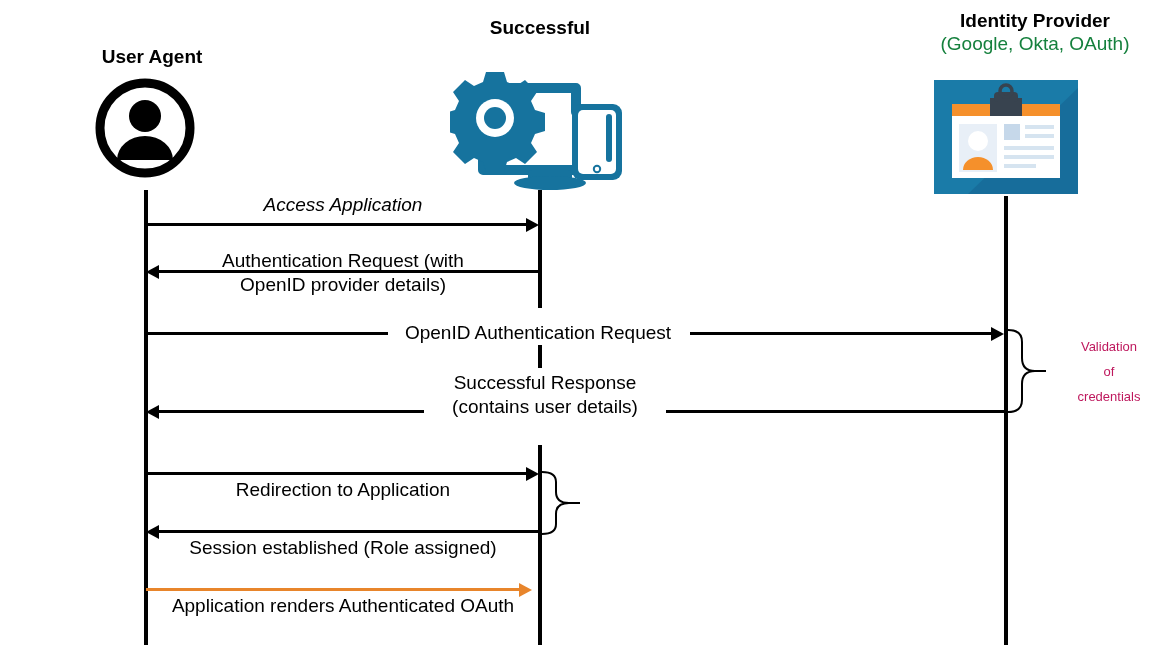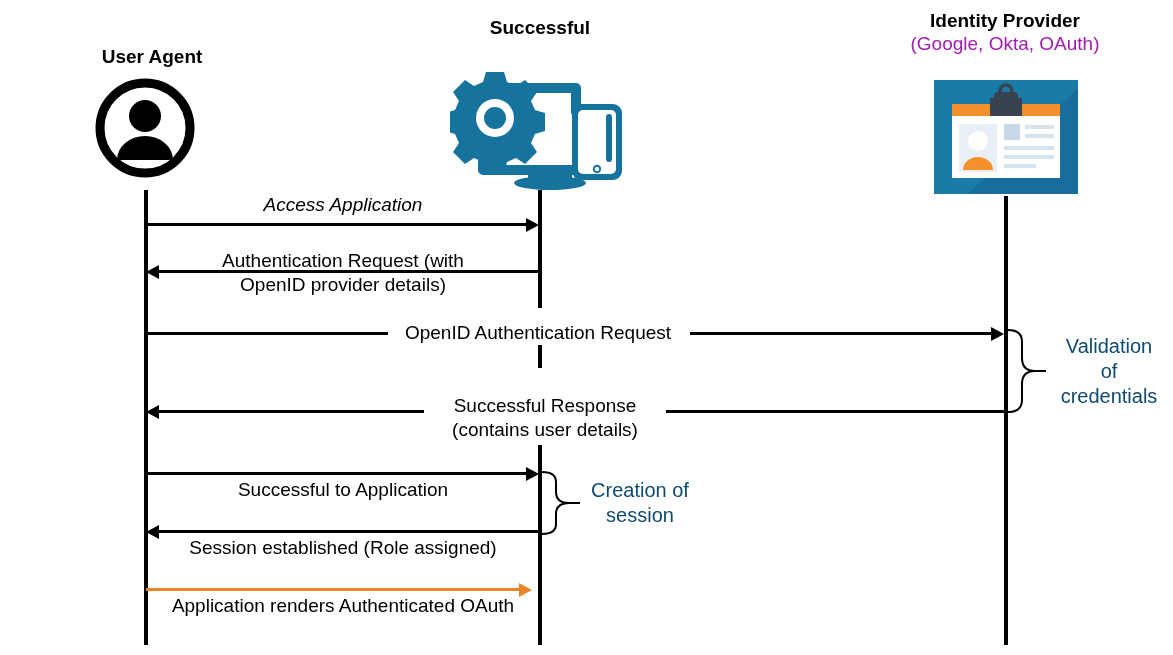--- a/index.html
+++ b/index.html
@@ -3,57 +3,57 @@
 <meta charset="utf-8">
 <style>
   html,body{margin:0;padding:0;background:#ffffff;}
   body{width:1173px;height:655px;position:relative;overflow:hidden;
        font-family:"Liberation Sans", sans-serif;color:#000;}
   .stage{position:absolute;inset:0;width:1173px;height:655px;}
 
   
   .hdr{position:absolute;text-align:center;}
   .hdr .t1{font-size:19px;font-weight:bold;line-height:22px;white-space:nowrap;}
-  .hdr .t2{font-size:19px;font-weight:normal;line-height:24px;color:#a21caf;white-space:nowrap;}
+  .hdr .t2{font-size:19px;font-weight:normal;line-height:24px;color:#15803d;white-space:nowrap;}
 
   
   .lifeline{position:absolute;width:4px;background:#000;}
 
   
   .arrow-line{position:absolute;height:3px;background:#000;}
   .arrow-line.orange{background:#E8852B;height:3px;}
   .head{position:absolute;width:0;height:0;}
   .head.right{border-top:7px solid transparent;border-bottom:7px solid transparent;border-left:13px solid #000;}
   .head.left{border-top:7px solid transparent;border-bottom:7px solid transparent;border-right:13px solid #000;}
   .head.right.orange{border-left-color:#E8852B;}
 
   
   .lbl{position:absolute;font-size:19px;line-height:24px;text-align:center;color:#000;white-space:pre-line;}
 
   
   .brace{position:absolute;}
-  .note{position:absolute;font-size:20px;line-height:25px;text-align:center;white-space:pre-line;color:#0c4a6e;}
+  .note{position:absolute;font-size:13px;line-height:25px;text-align:center;white-space:pre-line;color:#be185d;}
 
   
   .icon{position:absolute;}
 </style>
 </head>
 <body>
 
 <div class="stage">
 
   <div class="hdr" style="left:47px;top:46px;width:210px;">
     <div class="t1">User Agent</div>
   </div>
 
   <div class="hdr" style="left:435px;top:17px;width:210px;">
     <div class="t1">Successful</div>
   </div>
 
-  <div class="hdr" style="left:900px;top:10px;width:210px;">
+  <div class="hdr" style="left:930px;top:10px;width:210px;">
     <div class="t1">Identity Provider</div>
     <div class="t2">(Google, Okta, OAuth)</div>
   </div>
 
   <div class="icon" style="left:95px;top:78px;">
     <svg width="100" height="100" viewBox="0 0 100 100">
       <circle cx="50" cy="50" r="45" fill="none" stroke="#000" stroke-width="9"></circle>
       <circle cx="50" cy="38" r="16" fill="#000"></circle>
       <path d="M22 82 a28 24 0 0 1 56 0 z" fill="#000"></path>
     </svg>
@@ -116,28 +116,28 @@
 OpenID provider details)</div>
   <div class="arrow-line" style="left:158px;top:270px;width:382px;"></div>
   <div class="head left" style="left:146px;top:265px;"></div>
 
   <div class="arrow-line" style="left:146px;top:332px;width:242px;"></div>
   <div class="lbl" style="left:388px;top:321px;width:300px;background:#fff;">OpenID Authentication Request</div>
   <div class="arrow-line" style="left:690px;top:332px;width:302px;"></div>
   <div class="head right" style="left:991px;top:327px;"></div>
 
   <div class="arrow-line" style="left:158px;top:410px;width:266px;"></div>
-  <div class="lbl" style="left:424px;top:394px;width:242px;background:#fff;text-align:center;">Successful Response
+  <div class="lbl" style="left:424px;top:371px;width:242px;background:#fff;text-align:center;">Successful Response
 (contains user details)</div>
   <div class="head left" style="left:146px;top:405px;"></div>
   <div class="arrow-line" style="left:666px;top:410px;width:338px;"></div>
 
   <div class="arrow-line" style="left:146px;top:472px;width:382px;"></div>
   <div class="head right" style="left:526px;top:467px;"></div>
-  <div class="lbl" style="left:146px;top:478px;width:394px;">Successful to Application</div>
+  <div class="lbl" style="left:146px;top:478px;width:394px;">Redirection to Application</div>
 
   <div class="arrow-line" style="left:158px;top:530px;width:382px;"></div>
   <div class="head left" style="left:146px;top:525px;"></div>
   <div class="lbl" style="left:146px;top:536px;width:394px;">Session established (Role assigned)</div>
 
   <div class="arrow-line orange" style="left:146px;top:588px;width:375px;"></div>
   <div class="head right orange" style="left:519px;top:583px;"></div>
   <div class="lbl" style="left:146px;top:594px;width:394px;">Application renders Authenticated OAuth</div>
 
   <div class="brace" style="left:1006px;top:328px;">
@@ -149,16 +149,14 @@
   <div class="note" style="left:1046px;top:334px;width:126px;">Validation
 of
 credentials</div>
 
   <div class="brace" style="left:540px;top:470px;">
     <svg width="42" height="66" viewBox="0 0 42 66">
       <path d="M2 2 q14 0 14 10 v10 q0 11 13 11 q-13 0 -13 11 v10 q0 10 -14 10" fill="none" stroke="#000" stroke-width="2"></path>
       <path d="M29 33 h11" fill="none" stroke="#000" stroke-width="2"></path>
     </svg>
   </div>
-  <div class="note" style="left:582px;top:478px;width:116px;">Creation of
-session</div>
 
 </div>
 
 </body></html>

